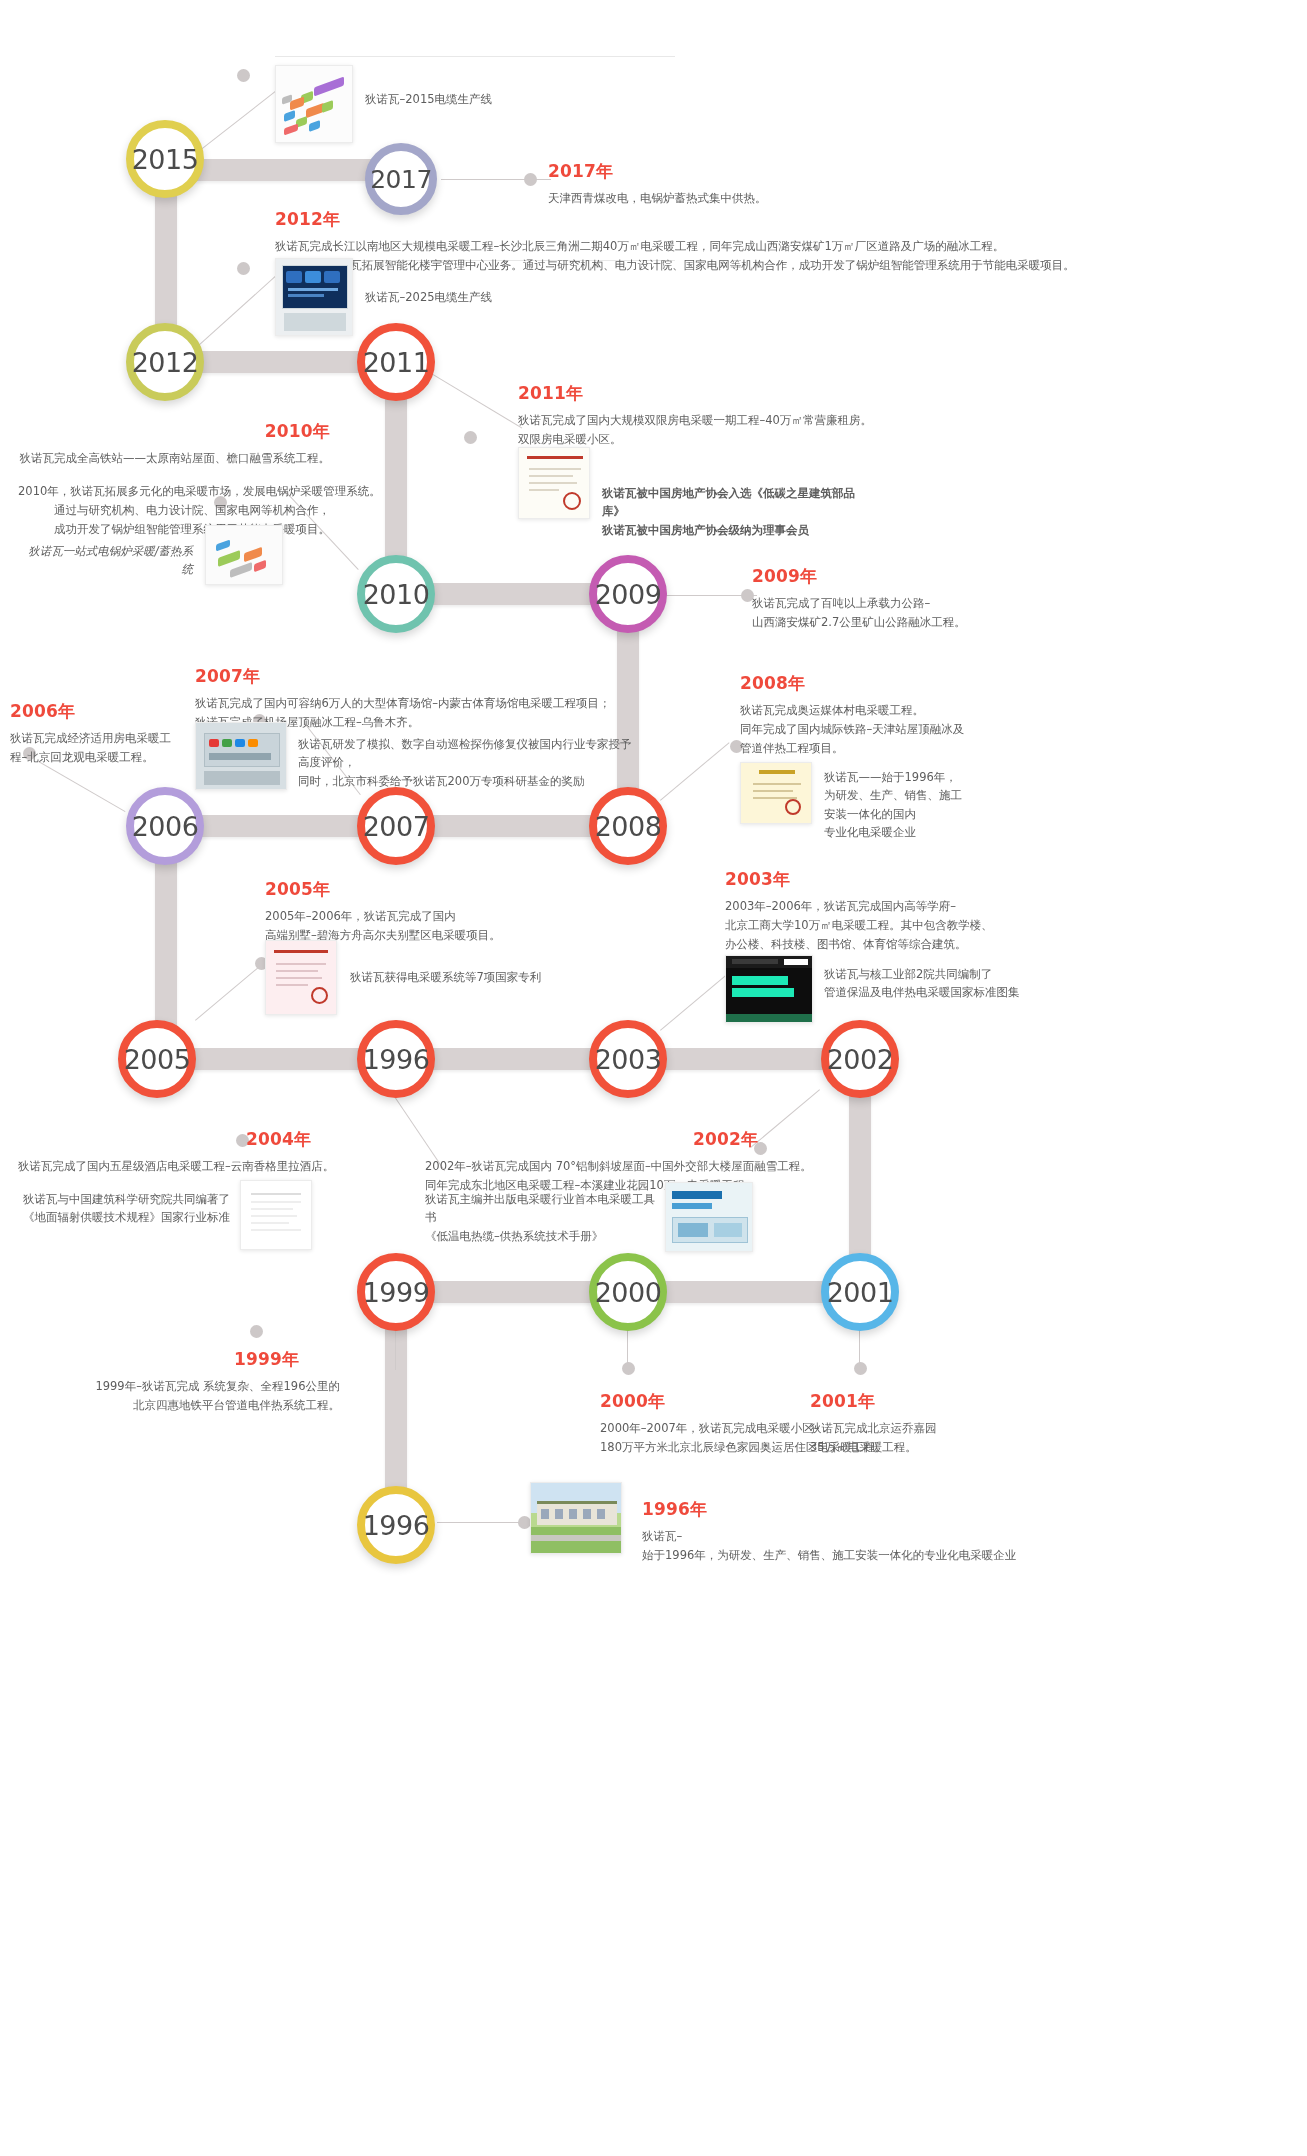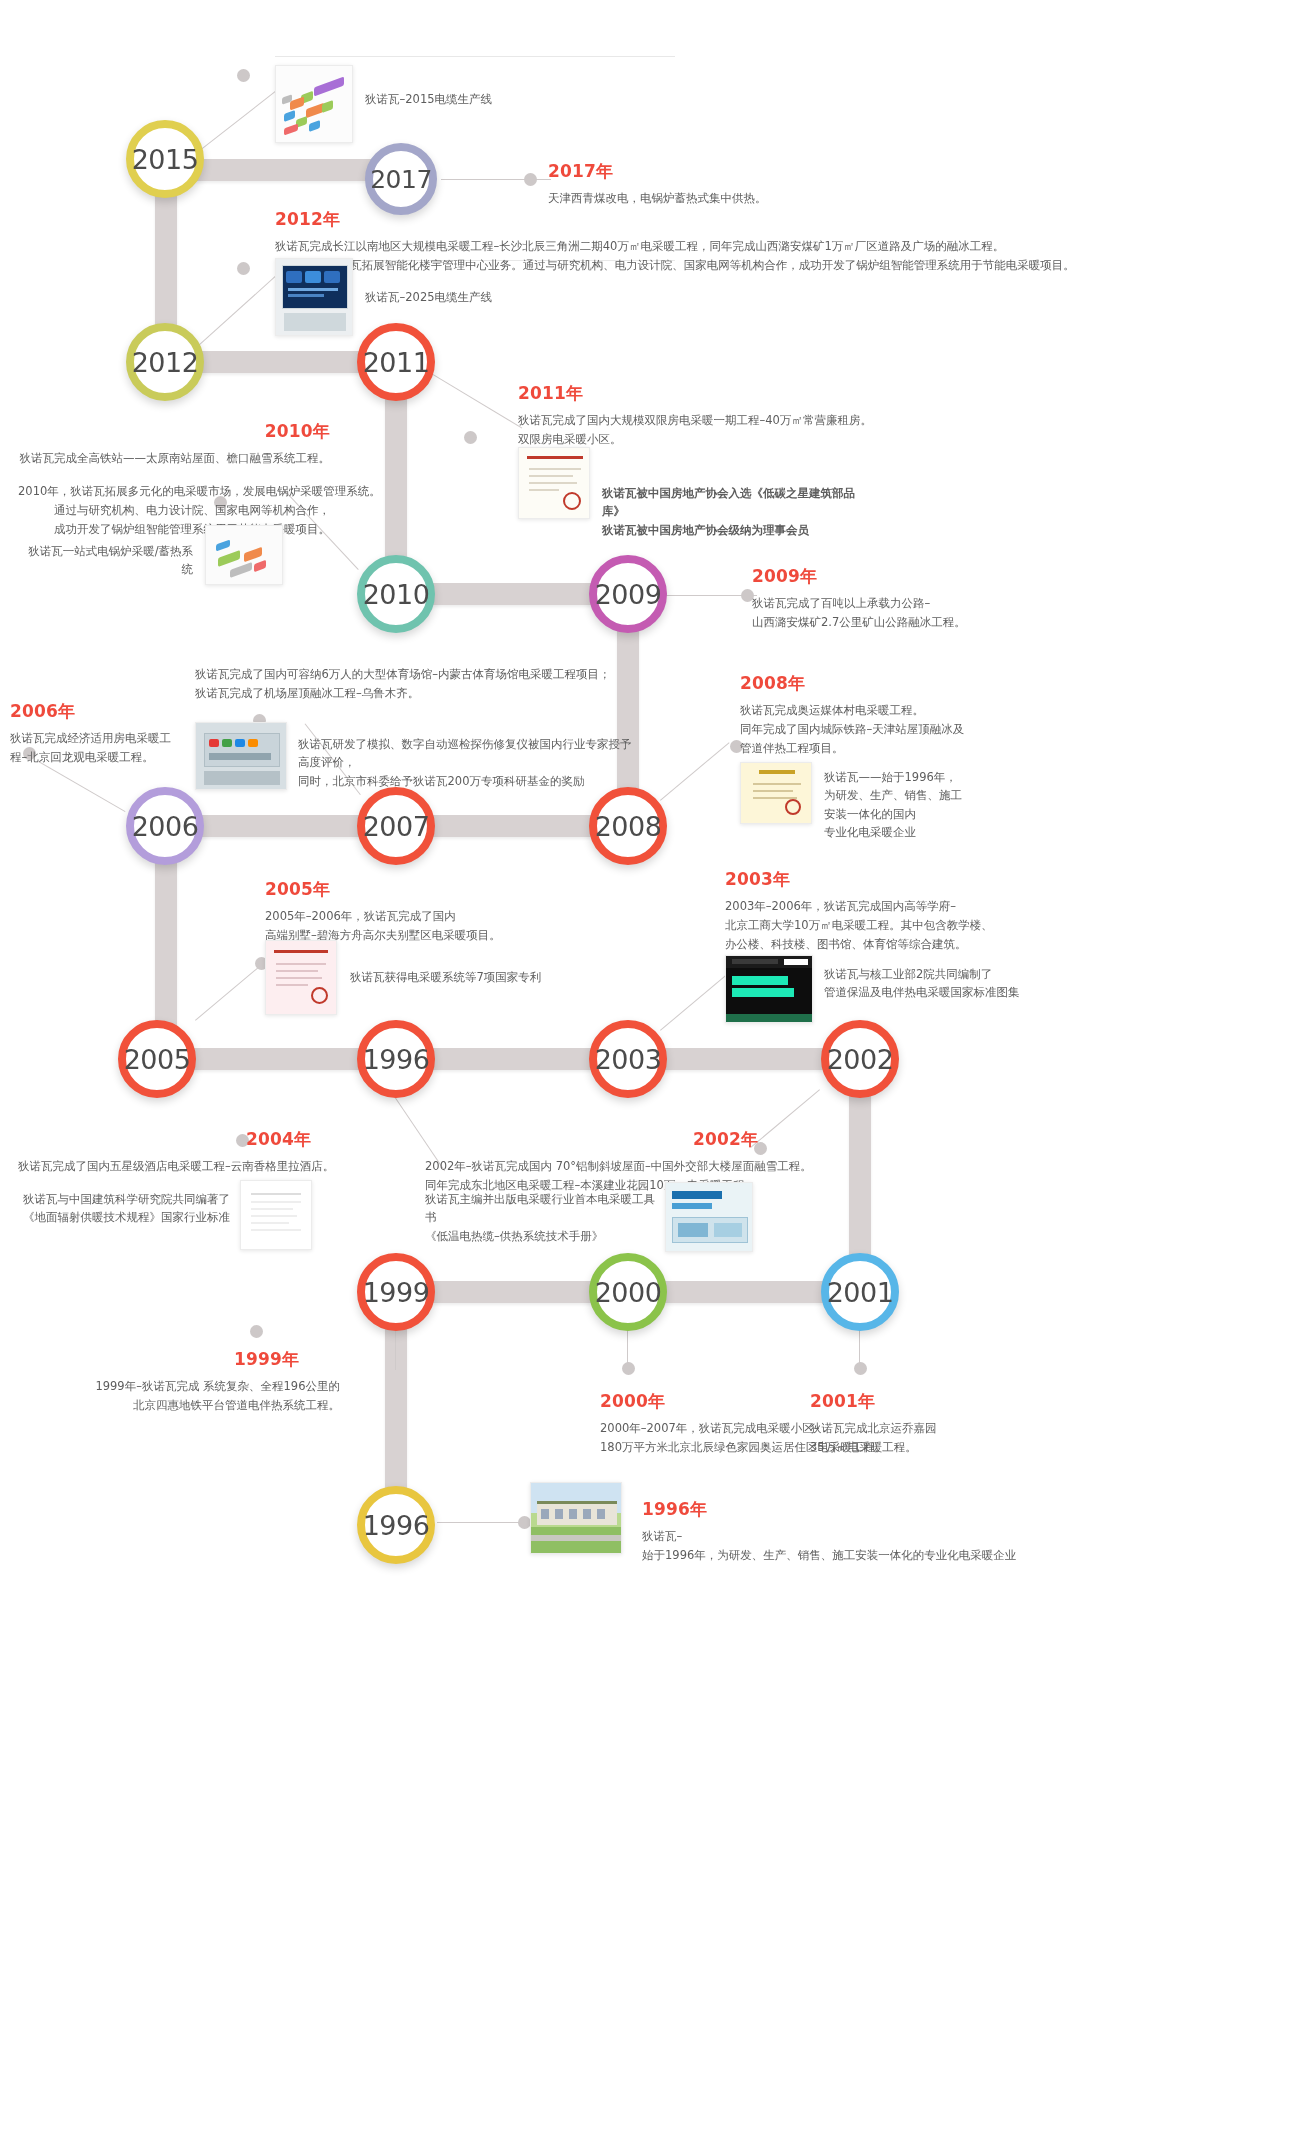--- a/index.html
+++ b/index.html
@@ -257,21 +257,21 @@
   </div>
   <div class="thumb" style="left:205px; top:525px; width:78px; height:60px;">
     <div class="art" style="background:#fbfbfb;">
       <div class="iso" style="left:12px; top:28px; width:22px; height:9px; background:#9ccb5a;"></div>
       <div class="iso" style="left:38px; top:24px; width:18px; height:9px; background:#f08a4b;"></div>
       <div class="iso" style="left:24px; top:40px; width:22px; height:8px; background:#bdbdbd;"></div>
       <div class="iso" style="left:48px; top:36px; width:12px; height:8px; background:#ef6a6a;"></div>
       <div class="iso" style="left:10px; top:16px; width:14px; height:7px; background:#4aa3df;"></div>
     </div>
   </div>
-  <div class="cap" style="left:18px; top:542px; width:175px; text-align:right;">狄诺瓦一站式电锅炉采暖/蓄热系统</div>
+  <div class="cap" style="left:18px; top:542px; width:175px; text-align:right;font-style:italic;">狄诺瓦一站式电锅炉采暖/蓄热系统</div>
 
   <div class="tb" style="left:752px; top:565px; width:400px;">
     <div class="yr">2009年</div>
     <p>狄诺瓦完成了百吨以上承载力公路–</p>
     <p>山西潞安煤矿2.7公里矿山公路融冰工程。</p>
   </div>
 
   <div class="tb" style="left:740px; top:672px; width:400px;">
     <div class="yr">2008年</div>
     <p>狄诺瓦完成奥运媒体村电采暖工程。</p>
@@ -286,20 +286,21 @@
       <div class="ln" style="left:12px; top:34px; width:44px; background:#d6c79a;"></div>
       <div class="seal" style="right:10px; bottom:8px; width:16px; height:16px; border-color:#c0392b;"></div>
     </div>
   </div>
   <div class="cap" style="left:824px; top:768px; width:230px;">狄诺瓦——始于1996年，
 为研发、生产、销售、施工
 安装一体化的国内
 专业化电采暖企业</div>
 
   <div class="tb" style="left:195px; top:665px; width:700px;">
+    <div class="yr">2007年</div>
     <p>狄诺瓦完成了国内可容纳6万人的大型体育场馆–内蒙古体育场馆电采暖工程项目；</p>
     <p>狄诺瓦完成了机场屋顶融冰工程–乌鲁木齐。</p>
   </div>
   <div class="thumb" style="left:195px; top:722px; width:92px; height:68px;">
     <div class="art" style="background:#d7dfe3;">
       <div class="scr" style="left:8px; top:10px; width:76px; height:34px; background:#c9d4da; border:1px solid #b0bec5;"></div>
       <div class="scr" style="left:13px; top:16px; width:10px; height:8px; background:#e53935; border-radius:2px;"></div>
       <div class="scr" style="left:26px; top:16px; width:10px; height:8px; background:#43a047; border-radius:2px;"></div>
       <div class="scr" style="left:39px; top:16px; width:10px; height:8px; background:#1e88e5; border-radius:2px;"></div>
       <div class="scr" style="left:52px; top:16px; width:10px; height:8px; background:#fb8c00; border-radius:2px;"></div>

